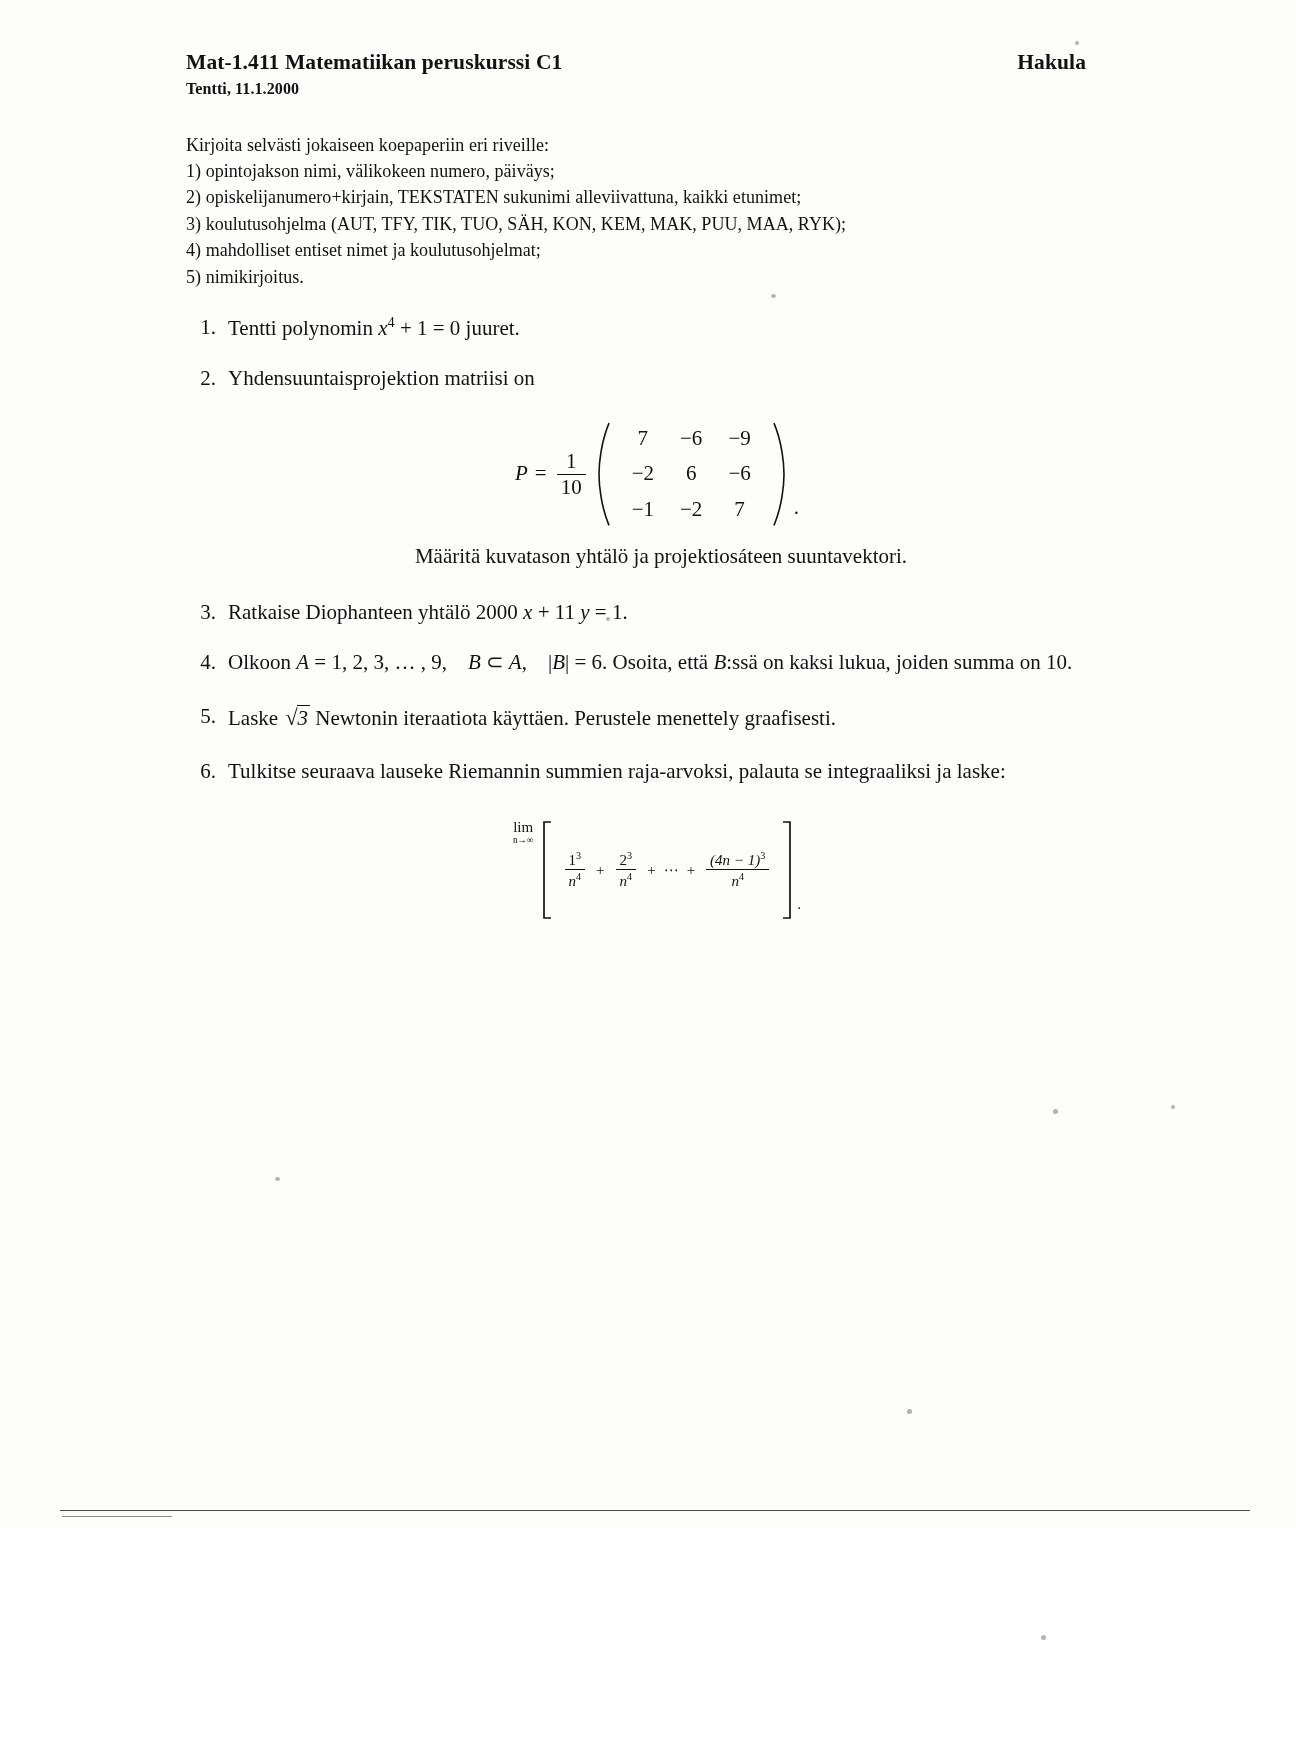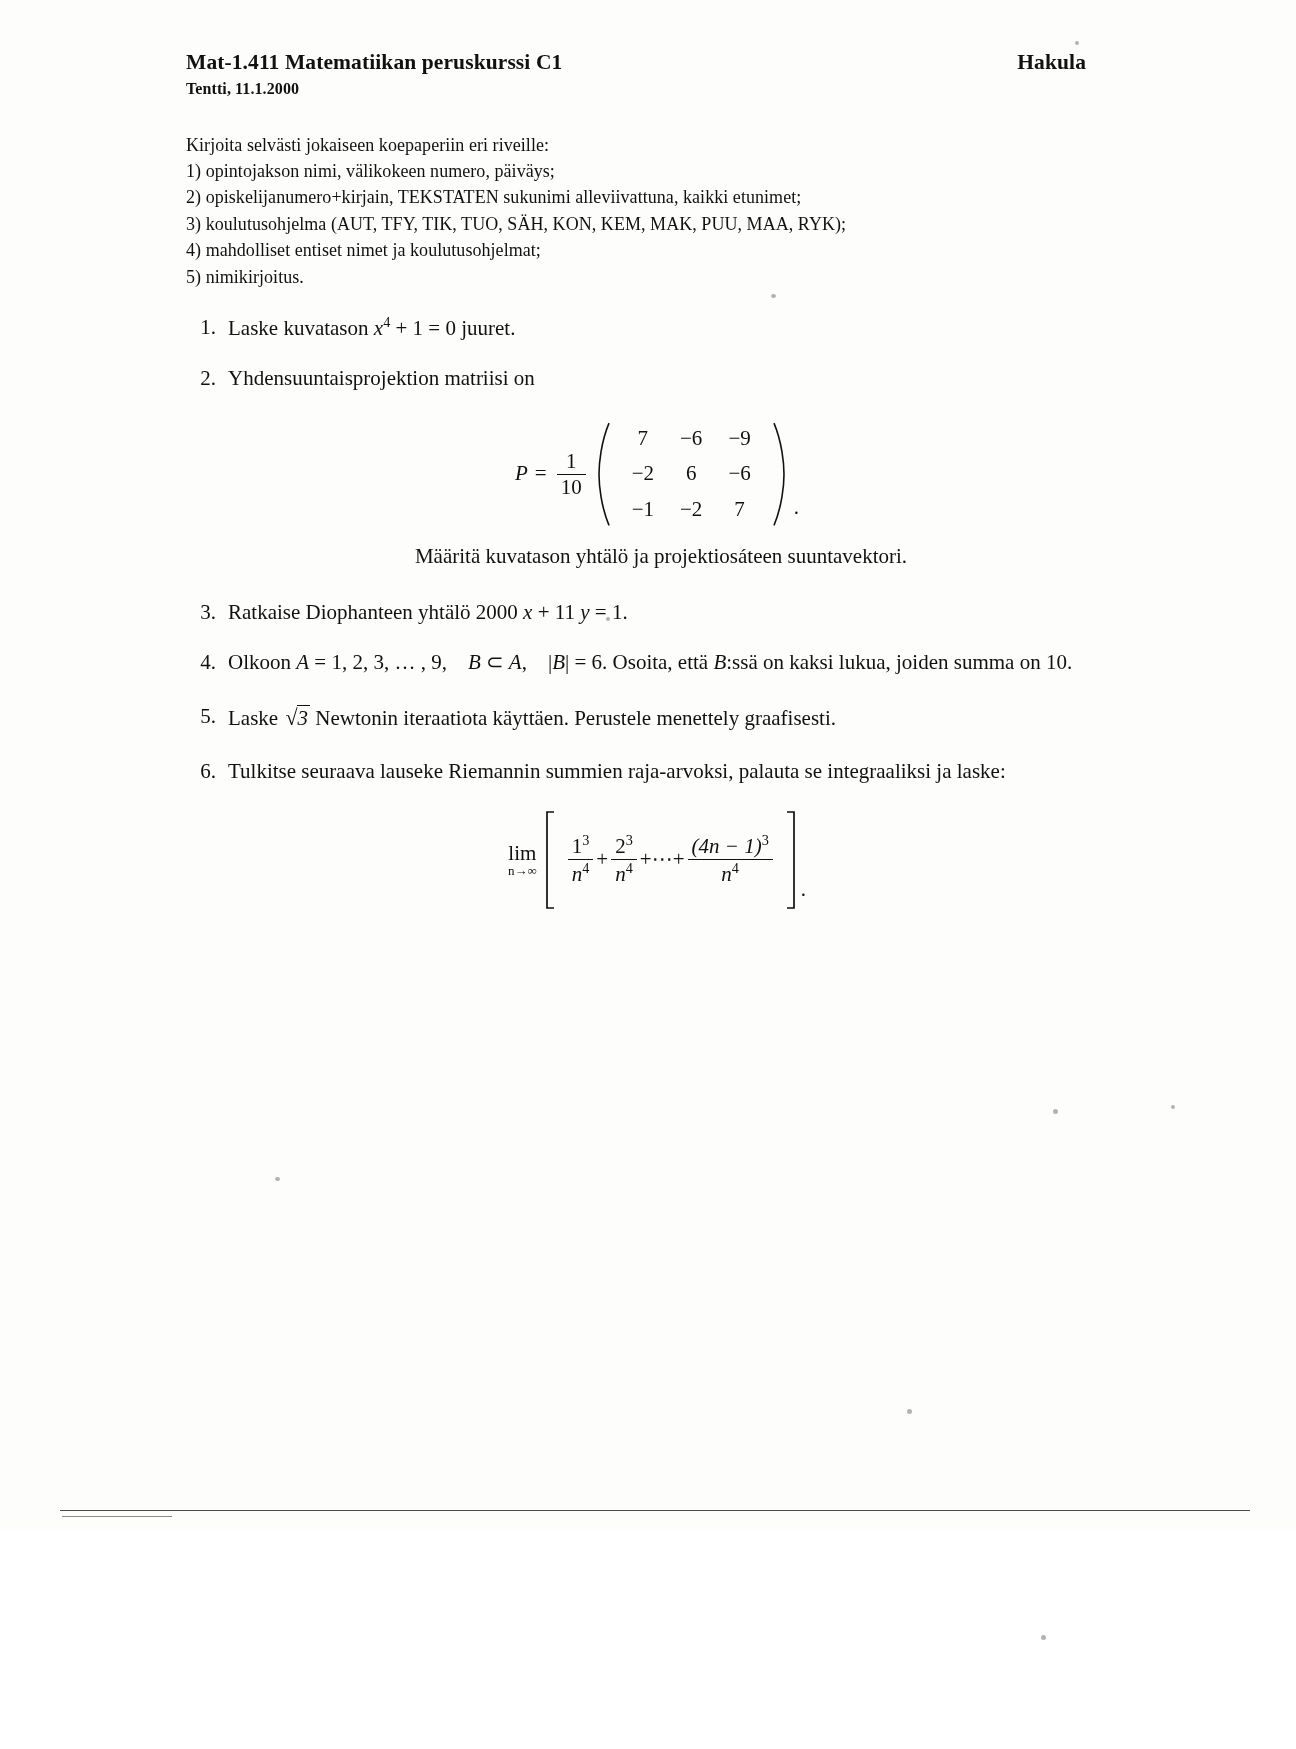--- a/index.html
+++ b/index.html
@@ -130,22 +130,21 @@
   }
   table.mat td {
     padding: 2px 13px;
     text-align: center;
     font-size: 21px;
     font-style: normal;
   }
   
   .lim-eq {
     display: inline-flex;
-    align-items: center;
-    font-size: 21px;
+    font-size: 15px;
     gap: 4px;
   }
   .limop {
     display: inline-flex;
     flex-direction: column;
     align-items: center;
     line-height: 1.05;
     margin-right: 3px;
   }
   .limop .lim-top { font-style: normal; }
@@ -153,20 +152,21 @@
   .bracket {
     display: inline-block;
     font-size: 0;
     width: 11px;
     align-self: stretch;
   }
   .bracket svg { display: block; height: 100%; width: 11px; }
   .terms {
     display: inline-flex;
     align-items: center;
+    gap: 8px;
     padding: 0 6px;
   }
   
   .speck {
     position: absolute;
     background: #9a9a9a;
     border-radius: 50%;
     opacity: 0.75;
   }
   .bottom-rule {
@@ -208,21 +208,21 @@
       <div>3) koulutusohjelma (AUT, TFY, TIK, TUO, SÄH, KON, KEM, MAK, PUU, MAA, RYK);</div>
       <div>4) mahdolliset entiset nimet ja koulutusohjelmat;</div>
       <div>5) nimikirjoitus.</div>
     </div>
 
     <div class="problems">
 
       <div class="problem" style="margin-top:18px;">
         <span class="num">1.</span>
         <span class="body">
-          <span>Laske kuvatason </span><span class="mi">x<sup class="pwn">4</sup> <span class="mn">+ 1 = 0</span></span><span> juuret.</span>
+          <span>Tentti polynomin </span><span class="mi">x<sup class="pwn">4</sup> <span class="mn">+ 1 = 0</span></span><span> juuret.</span>
         </span>
       </div>
 
       <div class="problem">
         <span class="num">2.</span>
         <span class="body">
           <span>Yhdensuuntaisprojektion matriisi on</span>
 
           <div class="display">
             <span class="matrix-eq">

